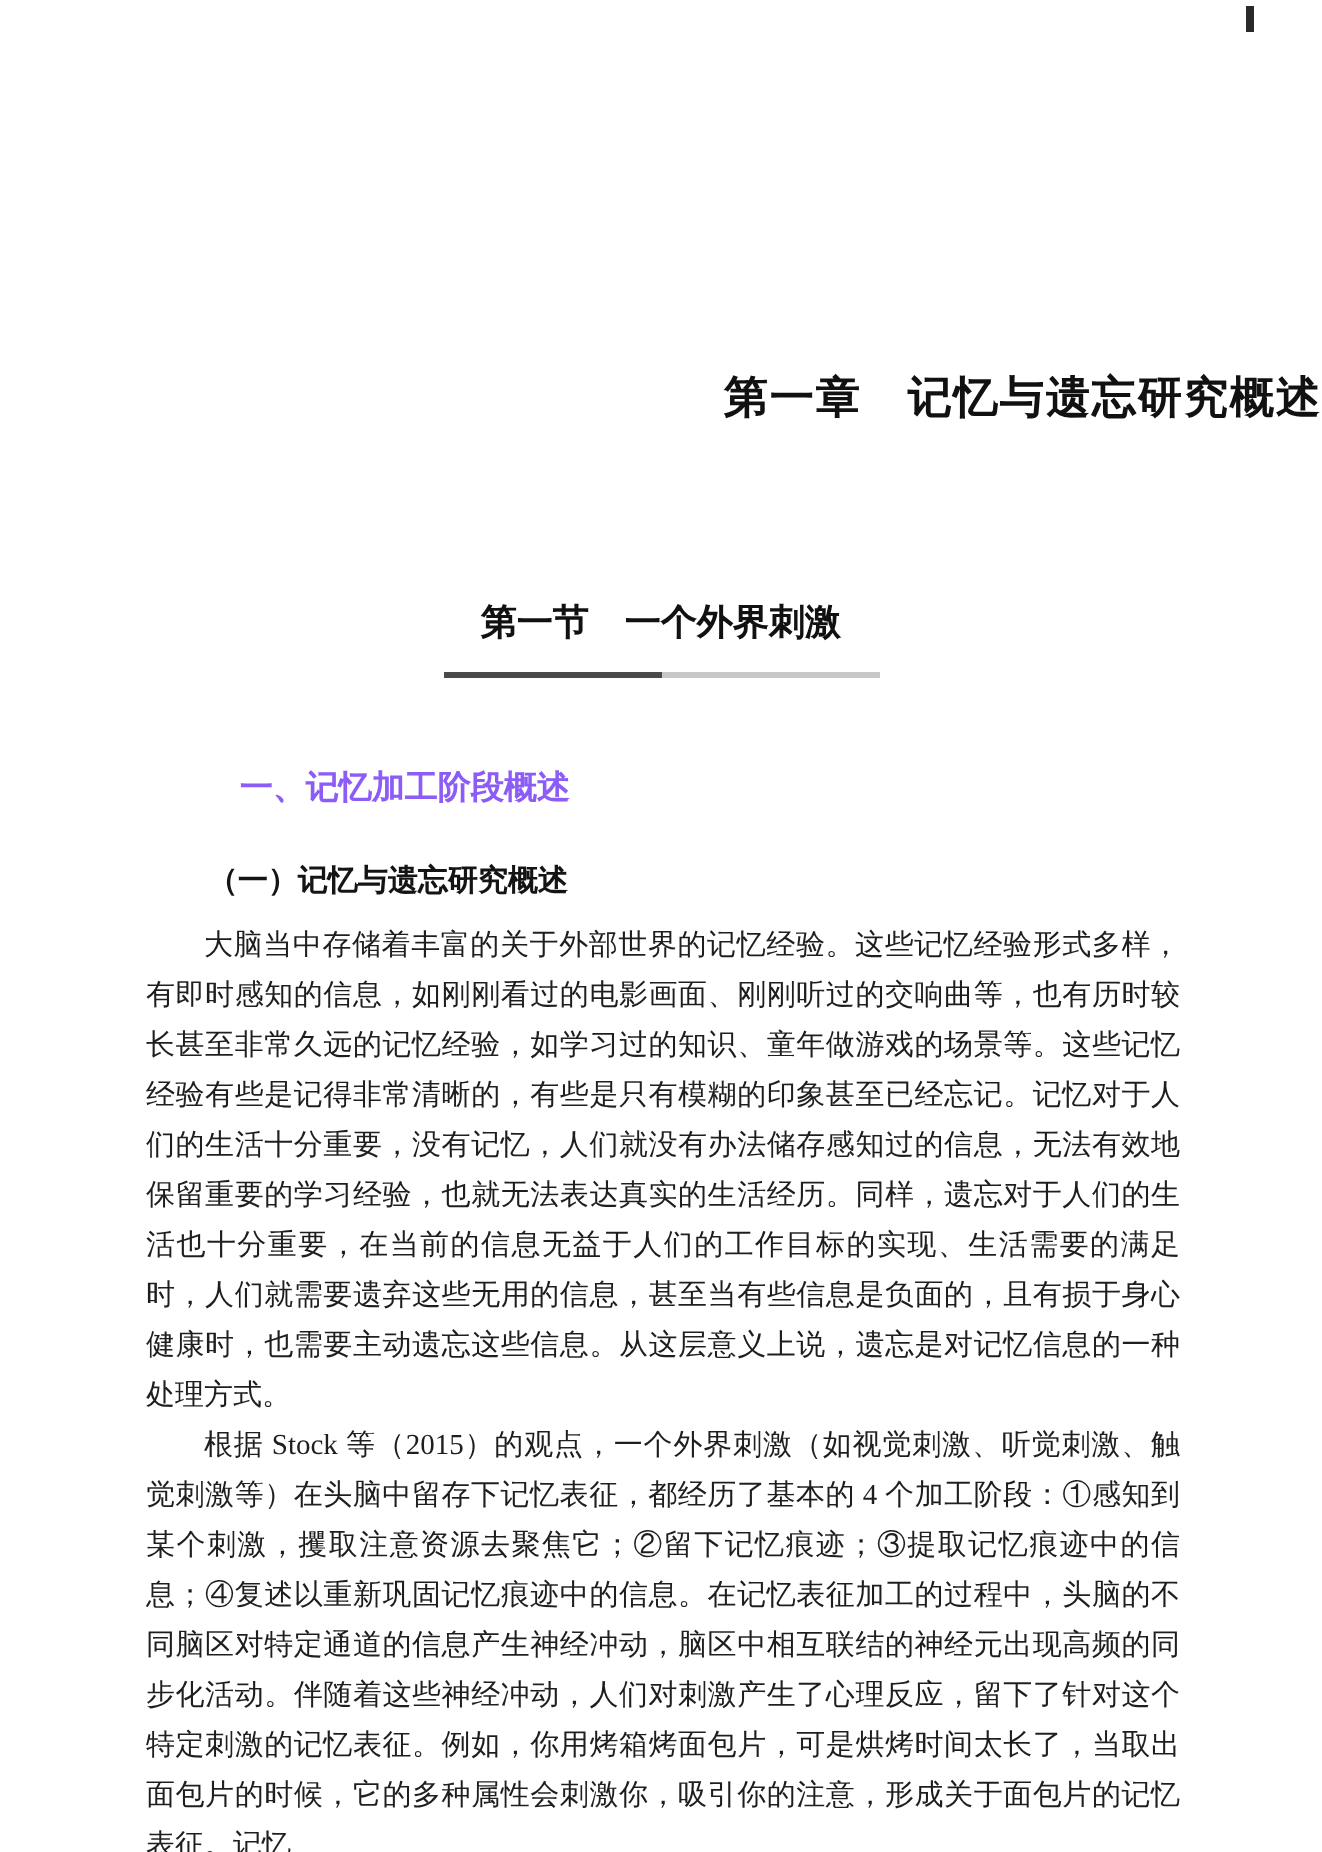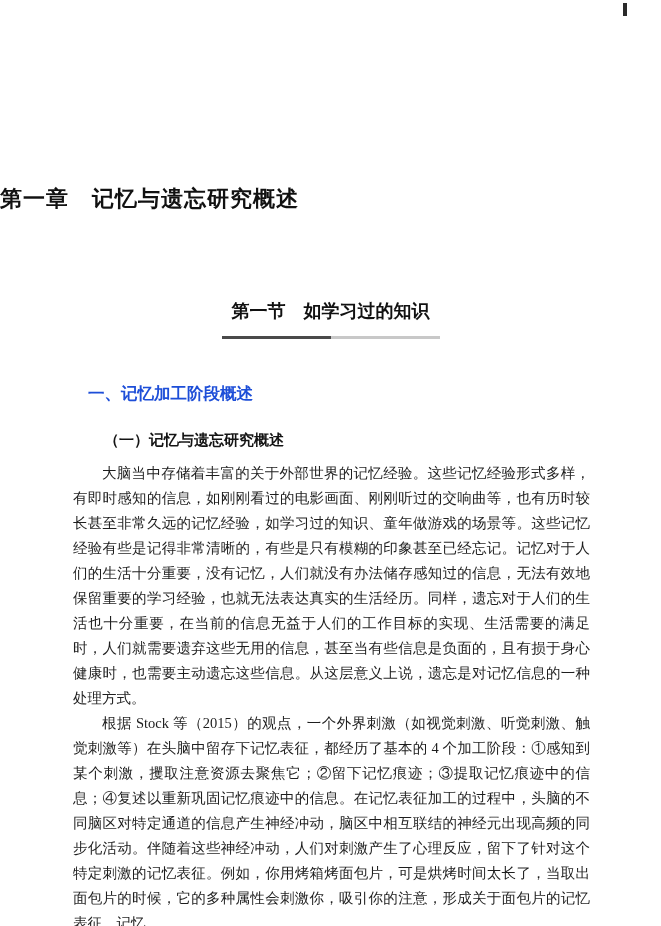--- a/index.html
+++ b/index.html
@@ -23,21 +23,21 @@
     width: 4px;
     height: 13px;
     background: #2a2a2a;
   }
 
   .chapter-title {
     position: absolute;
     top: 184px;
     left: 0;
     width: 100%;
-    text-align: left;
+    text-align: right;
     font-family: "Liberation Sans", "DejaVu Sans", sans-serif;
     font-weight: bold;
     font-size: 22px;
     letter-spacing: 1px;
     color: #111;
   }
 
   .section-block {
     position: absolute;
     top: 299px;
@@ -59,25 +59,25 @@
     height: 3px;
     margin: 13px auto 0 auto;
     display: flex;
   }
   .section-underline .seg-dark { flex: 1; }
   .section-underline .seg-light { flex: 1; }
 
   .heading-1 {
     position: absolute;
     top: 383px;
-    left: 88px;
+    left: 120px;
     font-family: "Liberation Sans", "DejaVu Sans", sans-serif;
     font-weight: bold;
     font-size: 16.5px;
-    color: #1d4ed8;
+    color: #8b5cf6;
   }
 
   .heading-2 {
     position: absolute;
     top: 431px;
     left: 104px;
     font-family: "Liberation Serif", "DejaVu Serif", serif;
     font-weight: bold;
     font-size: 15px;
     color: #141414;
@@ -100,21 +100,21 @@
 </head>
 <body>
 
 <div class="page">
 
   <div class="corner-mark"></div>
 
   <h1 class="chapter-title">第一章　记忆与遗忘研究概述</h1>
 
   <div class="section-block">
-    <h2 class="section-title">第一节　如学习过的知识</h2>
+    <h2 class="section-title">第一节　一个外界刺激</h2>
     <div class="section-underline">
       <div class="seg-dark" style="background-color: rgb(74, 74, 74);"></div>
       <div class="seg-light" style="background-color: rgb(200, 200, 200);"></div>
     </div>
   </div>
 
   <h3 class="heading-1">一、记忆加工阶段概述</h3>
 
   <h4 class="heading-2">（一）记忆与遗忘研究概述</h4>
 

